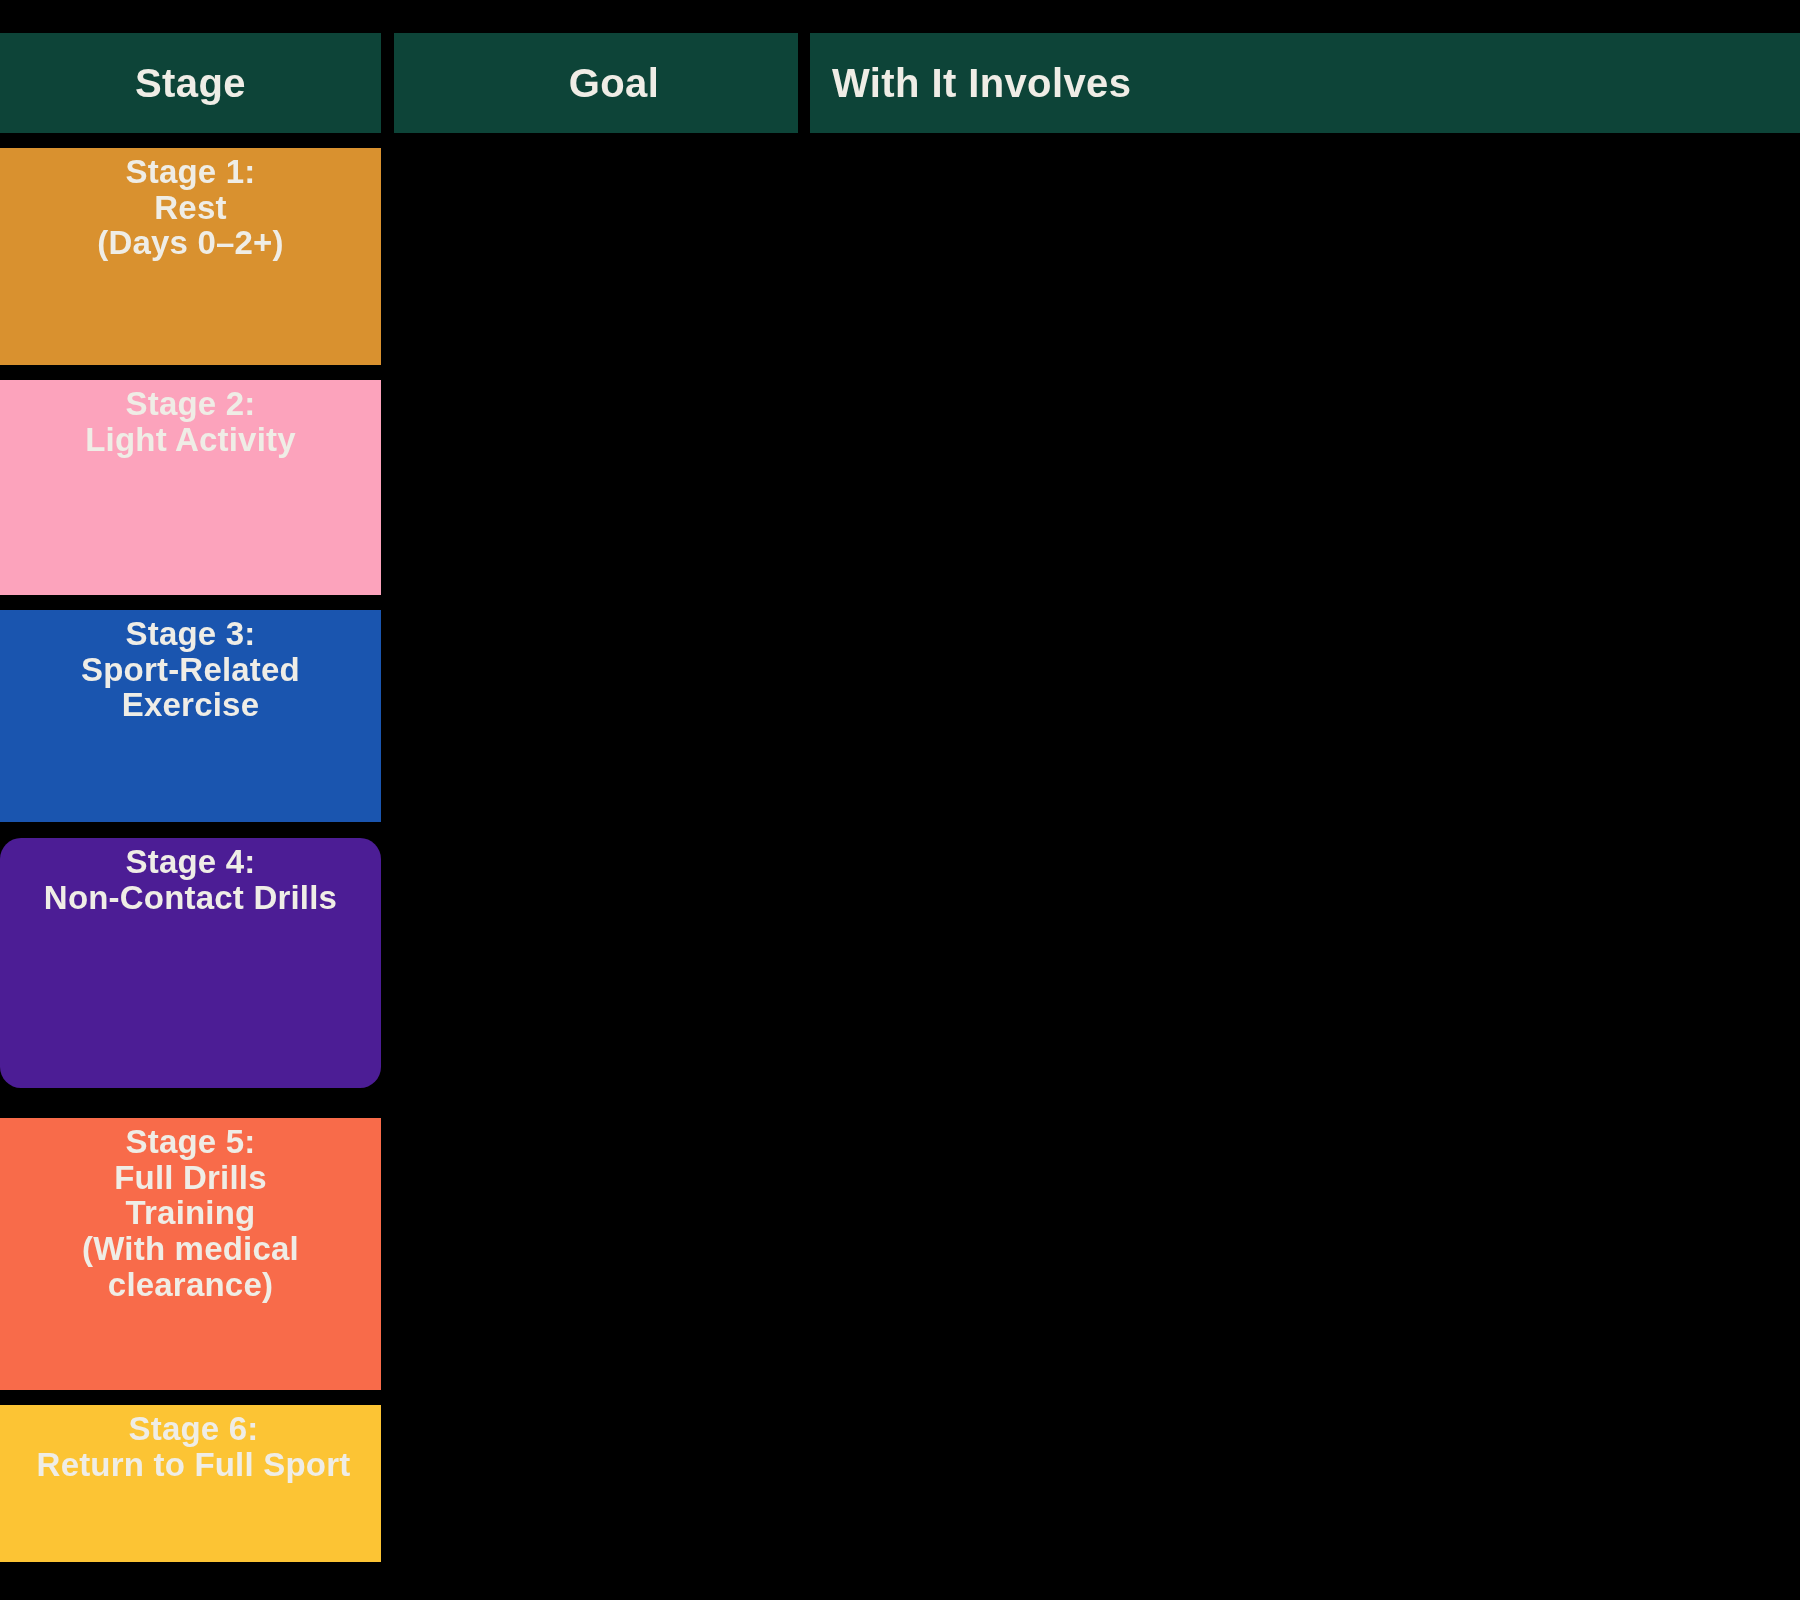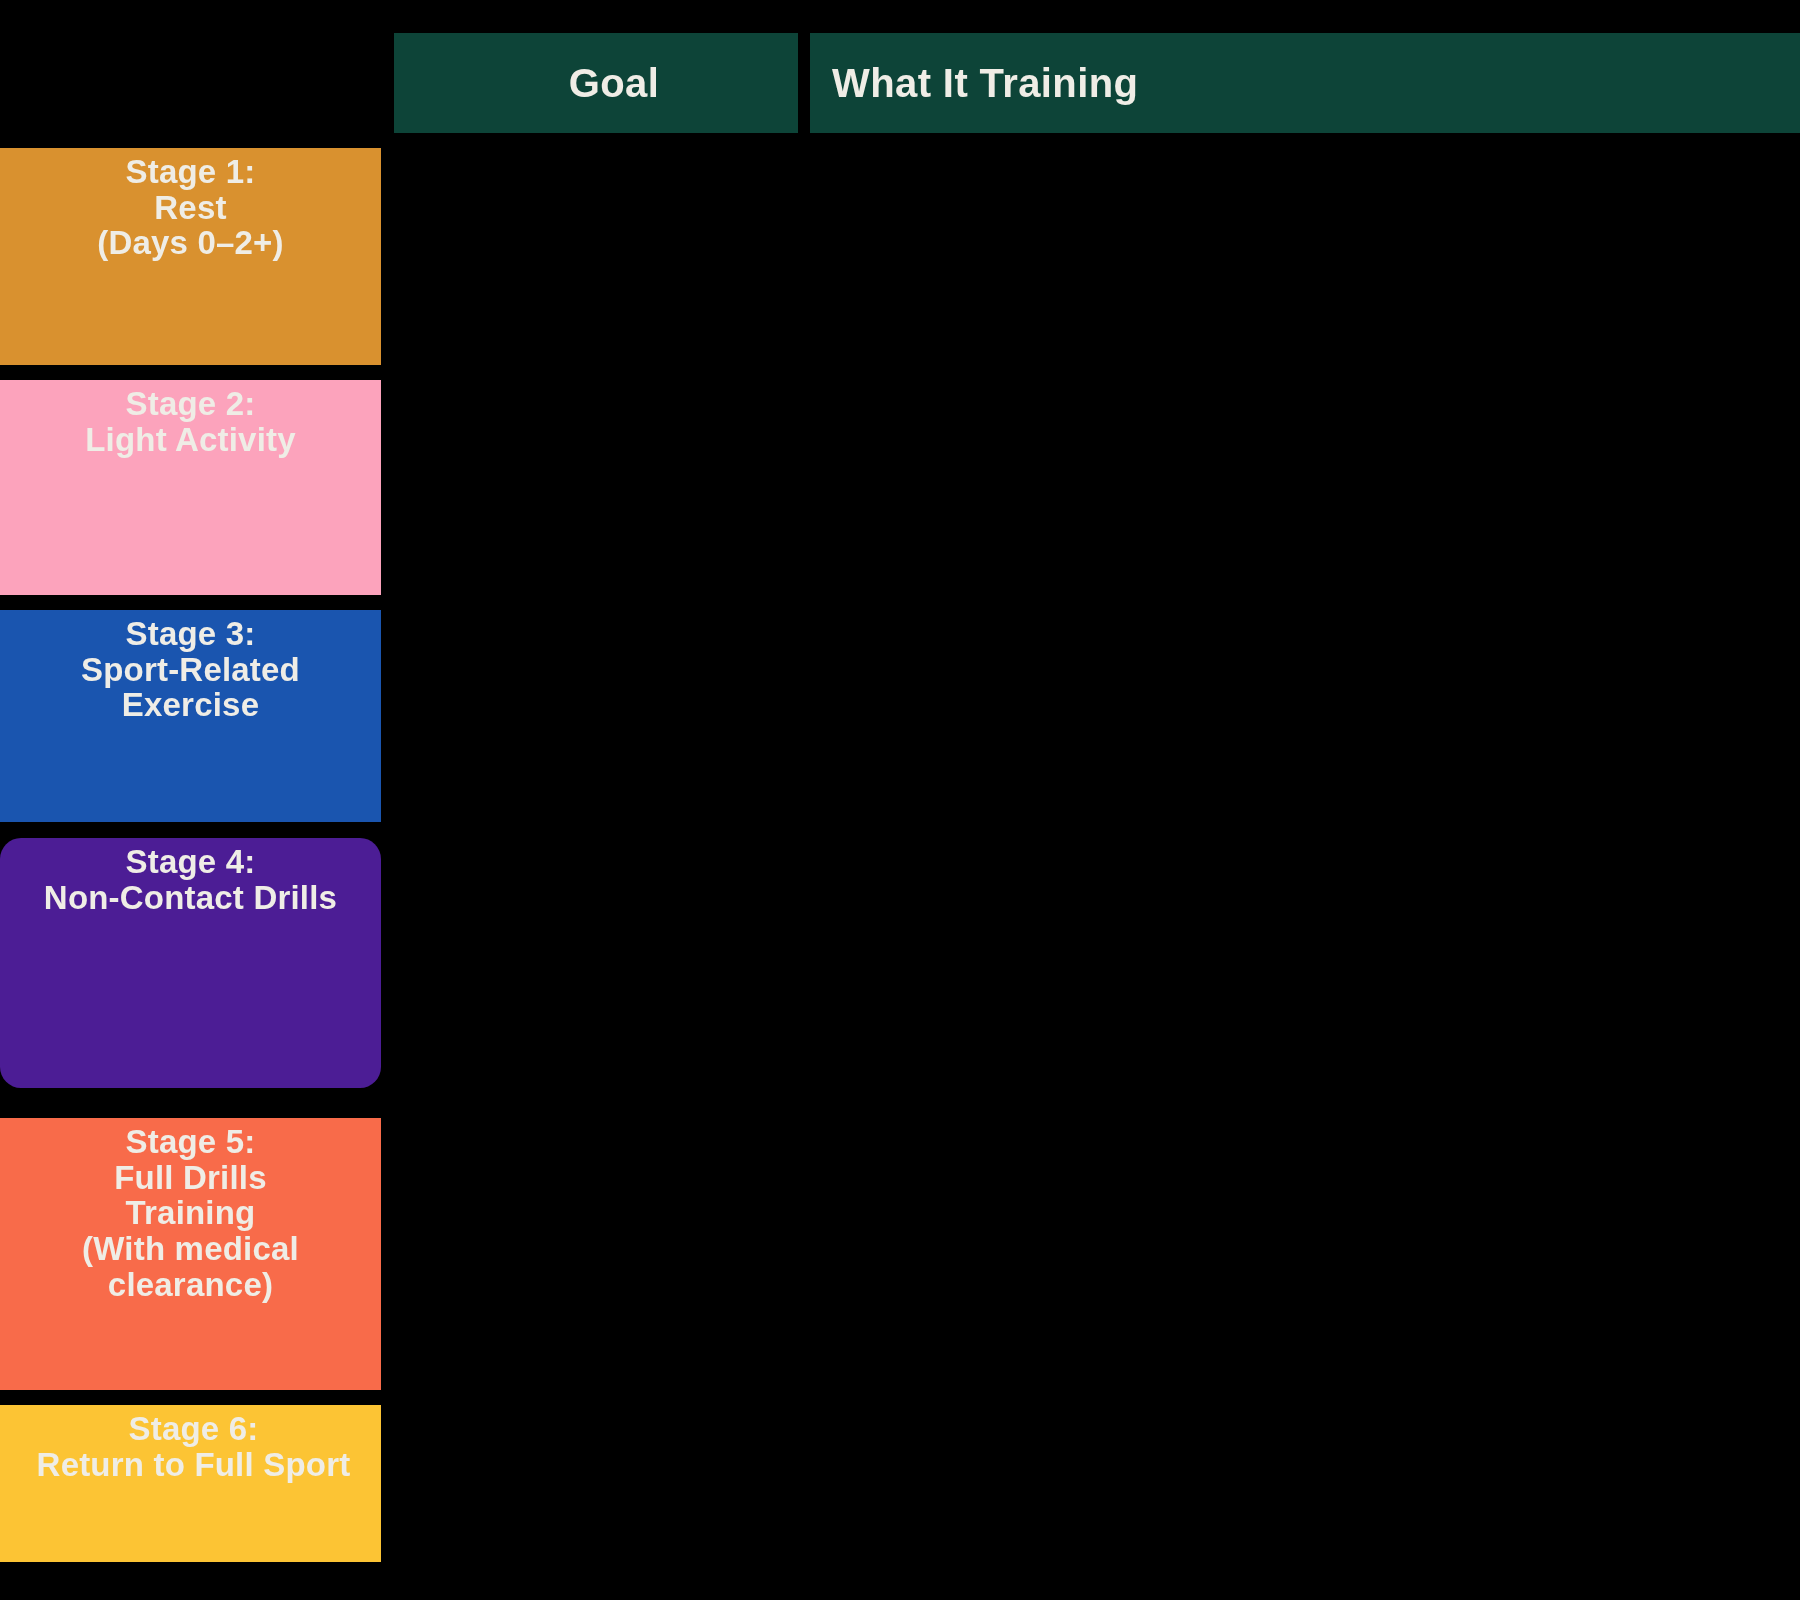--- a/index.html
+++ b/index.html
@@ -89,27 +89,30 @@
   .goal-cell    { left: 394px; width: 404px; }
   .details-cell { left: 810px; width: 990px; }
 </style>
 </head>
 <body>
 
 <div id="table-root">
 
   <div class="header-row">
 
+    <div class="header-cell centered" id="header-stage">
+      <span class="header-label">Stage</span>
+    </div>
 
     <div class="header-cell centered" id="header-goal">
       <span class="header-label">Goal</span>
     </div>
 
     <div class="header-cell leading" id="header-details">
-      <span class="header-label">What It Training</span>
+      <span class="header-label">With It Involves</span>
     </div>
 
   </div>
 
   <div id="table-body">
       <div class="stage-cell" style="top: 148px; height: 217px; background: rgb(217, 145, 47);">
         <div class="stage-label" style="color: rgb(239, 237, 230);">Stage 1:
 Rest
 (Days 0–2+)</div>
       </div>

